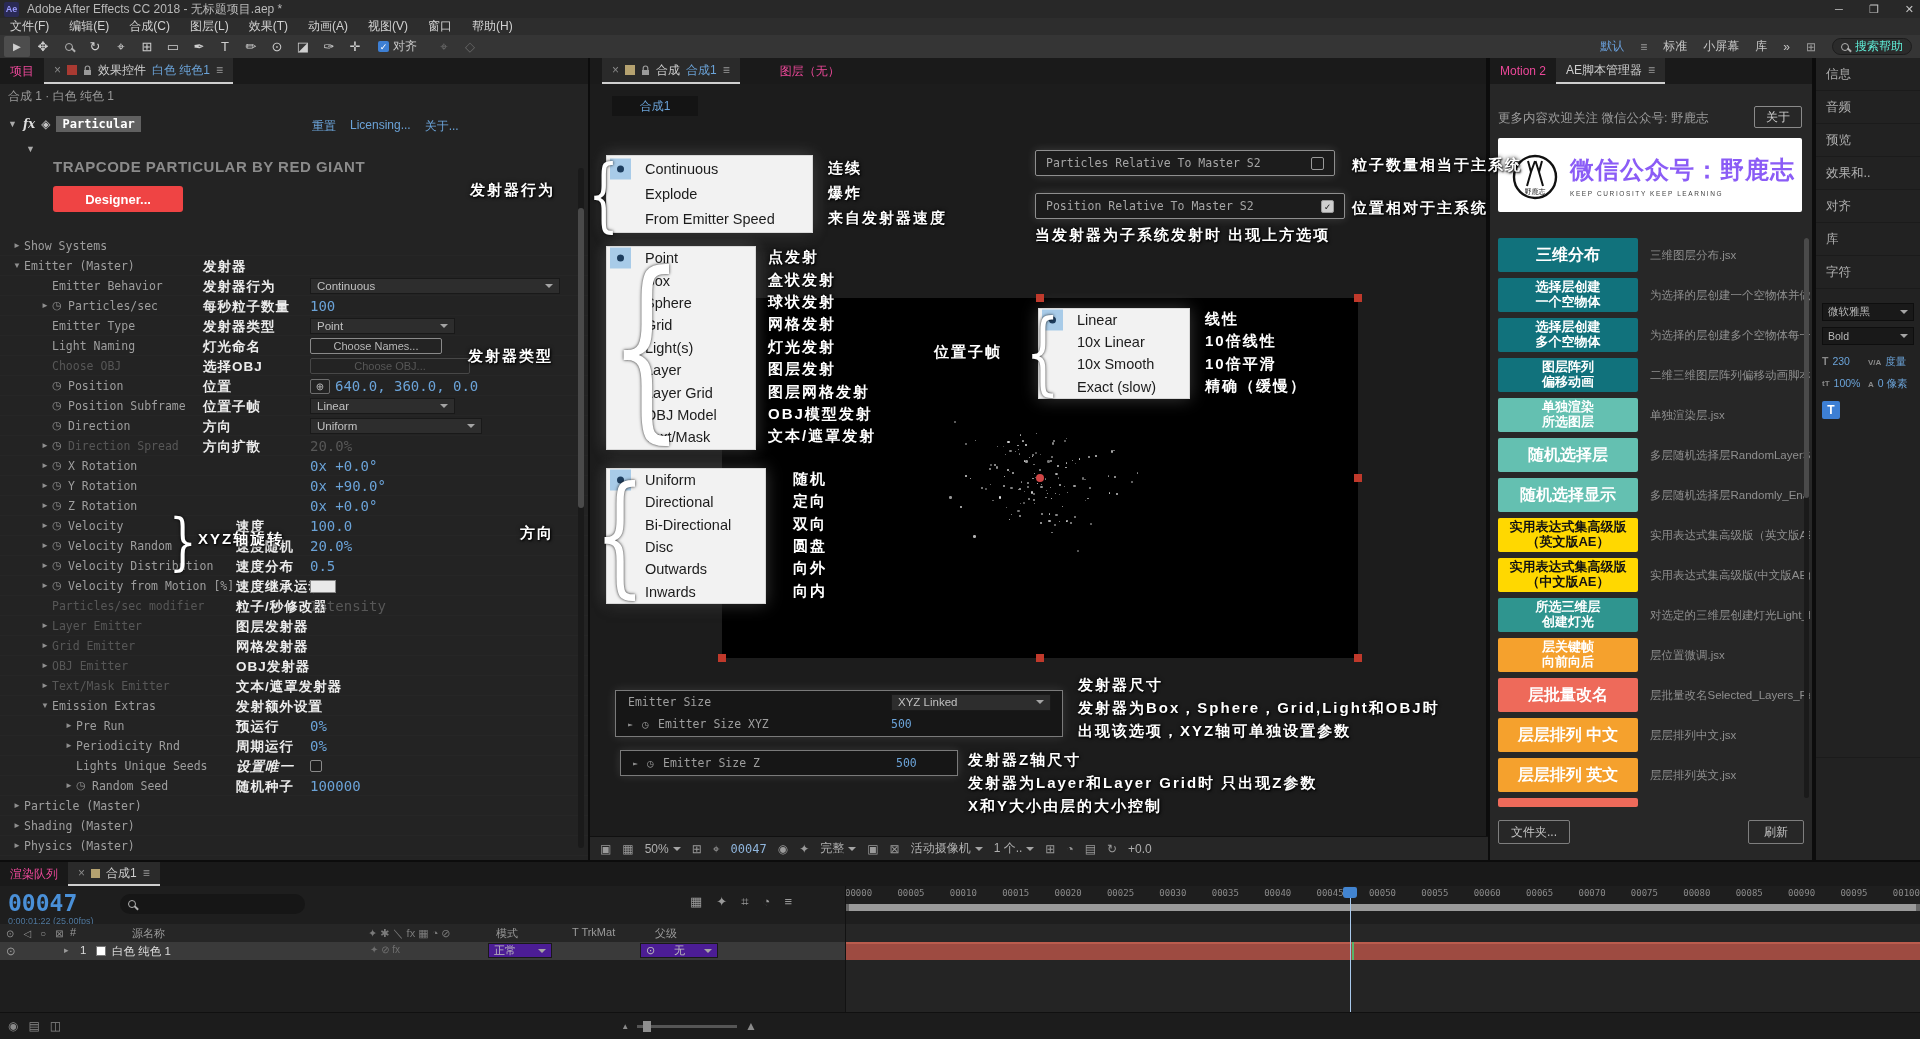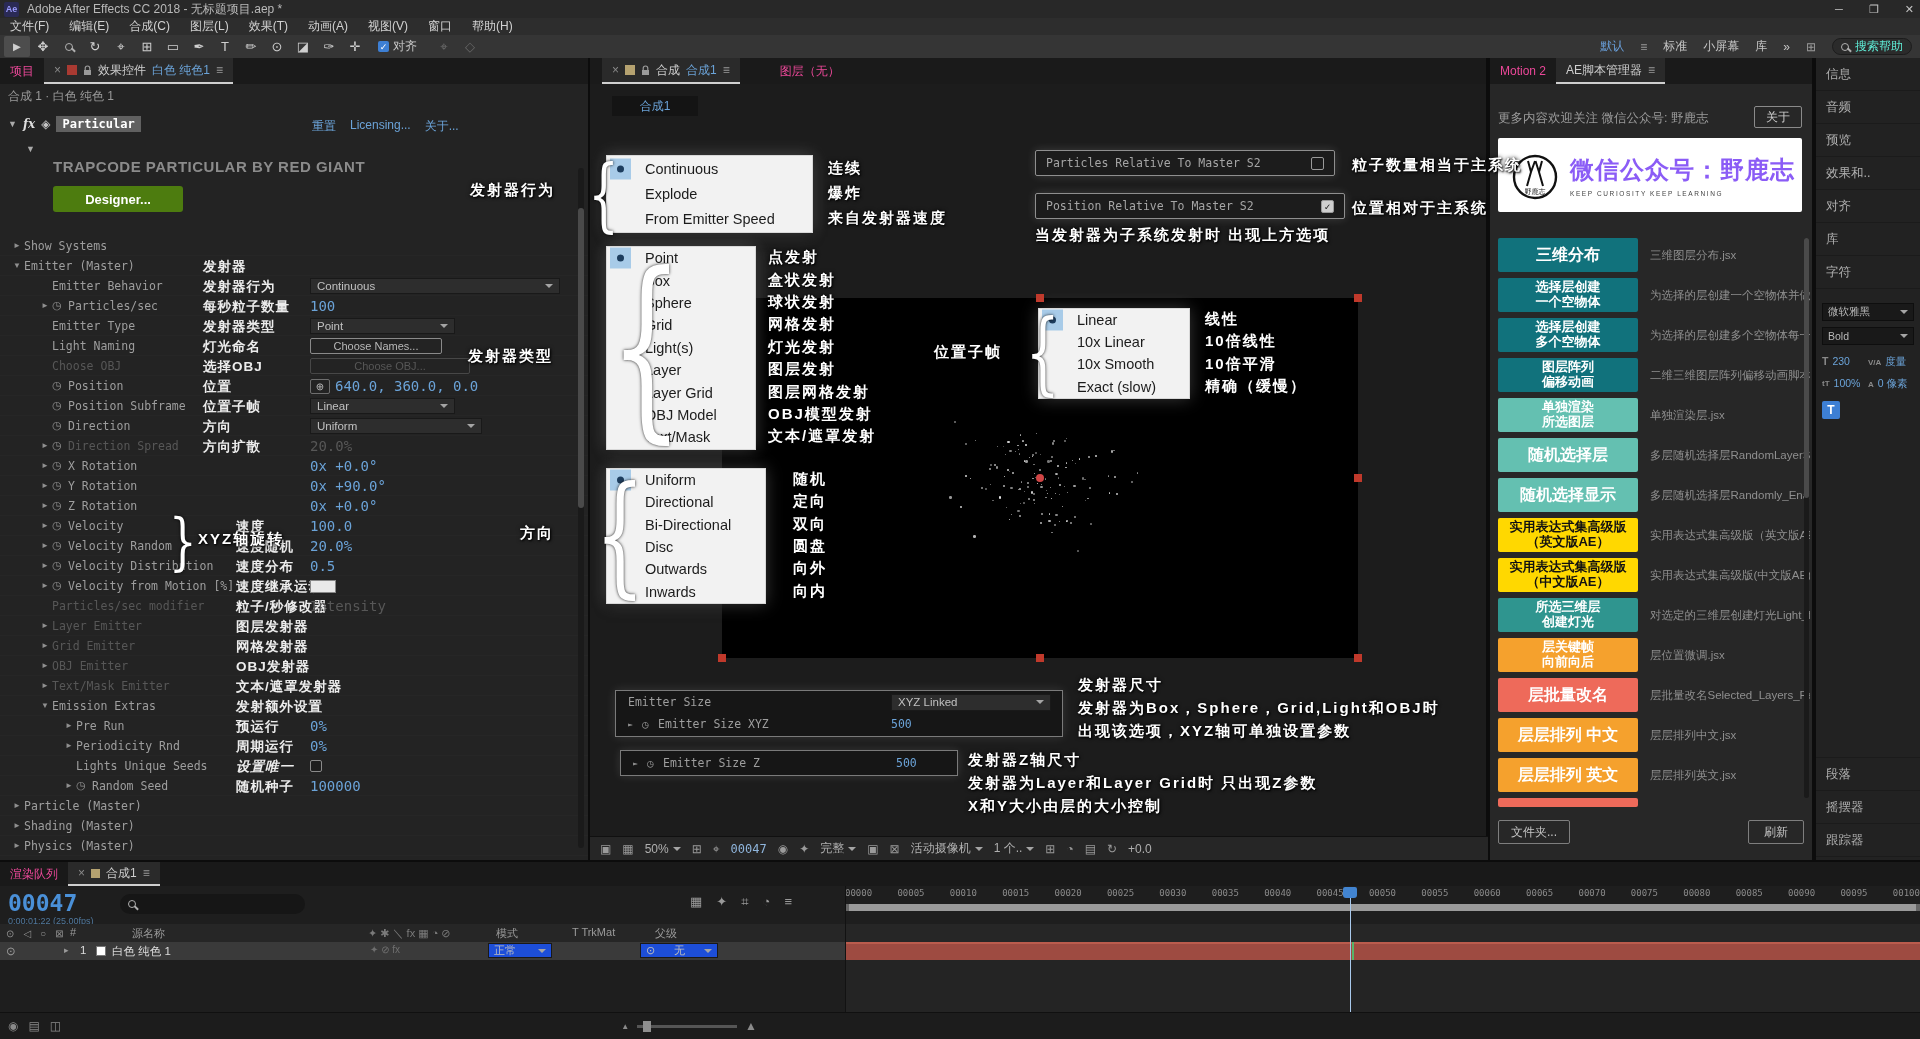--- a/index.html
+++ b/index.html
@@ -32,21 +32,21 @@
   .ptab.active{background:#2a2a2a;border-bottom:2px solid #cfcfcf;color:#cfcfcf}
   .chip{width:10px;height:10px;flex:none}
   .bluename{color:#6ba3d8}
   .hamb{color:#9a9a9a}
   
   .bcrumb{position:absolute;left:8px;top:30px;color:#9a9a9a;font-size:12px}
   .fxhead{position:absolute;left:8px;top:58px;display:flex;align-items:center;gap:6px}
   .fxname{background:#606060;color:#fff;font-weight:bold;padding:1px 6px;font-size:12px}
   .fxlinks{position:absolute;left:312px;top:60px;display:flex;gap:14px;color:#6ba3d8}
   .tp-banner{position:absolute;left:53px;top:100px;color:#8b8b8b;font-weight:bold;font-size:15px;letter-spacing:.5px}
-  .designer{position:absolute;left:53px;top:128px;width:130px;height:26px;background:#4d7c0f;color:#fff;font-weight:bold;font-size:13px;border:none;border-radius:3px}
+  .designer{position:absolute;left:53px;top:128px;width:130px;height:26px;background:#ef4444;color:#fff;font-weight:bold;font-size:13px;border:none;border-radius:3px}
   .rows{position:absolute;left:0;top:178px;width:588px;height:620px}
   .fxrow{position:relative;height:20px;display:flex;align-items:center;border-bottom:1px solid #262626}
   .fxrow .en{color:#9e9e9e;font-family:"DejaVu Sans Mono",monospace;font-size:11.5px;white-space:nowrap}
   .fxrow.gray .en{color:#575757}
   .fxrow .tw{width:14px;color:#8f8f8f;font-size:8px;text-align:center;flex:none}
   .fxrow .sw{width:16px;color:#8f8f8f;font-size:11px;flex:none}
   .cnlab{position:absolute;color:#ececec;font-weight:bold;font-size:13.5px;white-space:nowrap;letter-spacing:1px}
   .vwrap{position:absolute;left:310px;top:0;height:20px;display:flex;align-items:center}
   .val{color:#6ba3d8;font-family:"DejaVu Sans Mono",monospace;font-size:14px;white-space:nowrap}
   .val.gray{color:#575757}
@@ -106,21 +106,21 @@
   .tc-big{position:absolute;left:8px;top:28px;color:#4a90d8;font-family:"DejaVu Sans Mono",monospace;font-weight:bold;font-size:23px}
   .tc-sub{position:absolute;left:8px;top:54px;color:#50789d;font-size:9px}
   .tl-search{position:absolute;left:120px;top:32px;width:185px;height:20px;background:#161616;border-radius:10px;display:flex;align-items:center;gap:6px;padding:0 8px}
   .tl-icons{position:absolute;left:690px;top:32px;display:flex;gap:14px;color:#9a9a9a;font-size:13px}
   .ruler{position:absolute;left:845px;top:26px;width:1075px;height:14px;display:flex;justify-content:space-between;color:#8a8a8a;font-size:9px;font-family:"DejaVu Sans Mono",monospace;overflow:hidden}
   .workarea{position:absolute;left:845px;top:42px;width:1075px;height:7px;background:#9a9a9a;border-left:4px solid #666;border-right:4px solid #666}
   .tl-colhead{position:absolute;left:0;top:62px;width:1920px;height:18px;background:#262626;color:#9a9a9a;font-size:11px}
   .tl-layer{position:absolute;left:0;top:80px;width:845px;height:18px;background:#3a3a3a;color:#dcdcdc;font-size:11.5px}
   .lbar{position:absolute;left:845px;top:80px;width:1075px;height:18px;background:#9e4b41;border-top:2px solid #bb5c4d}
   .tl-mini{position:absolute;top:0;height:18px;display:flex;align-items:center;gap:9px;color:#8f8f8f;font-size:10px}
-  .ldd{position:absolute;height:15px;top:1px;background:#1d4ed8;border:1px solid #191919;display:flex;align-items:center;justify-content:space-between;padding:0 5px;color:#bdbdbd;font-size:11px}
+  .ldd{position:absolute;height:15px;top:1px;background:#4c1d95;border:1px solid #191919;display:flex;align-items:center;justify-content:space-between;padding:0 5px;color:#bdbdbd;font-size:11px}
   .playline{position:absolute;width:1px;background:#a9c9ec}
   .playhead{position:absolute;width:14px;height:11px;background:#4284d0;border-radius:2px 2px 3px 3px}
   .bstrip{position:absolute;left:0;top:150px;width:1920px;height:27px;background:#1c1c1c;border-top:1px solid #101010;display:flex;align-items:center;color:#8a8a8a}
 </style>
 </head>
 <body>
 
 <div class="app">
 
   <div class="titlebar">
@@ -788,25 +788,20 @@
       <div class="dcell abs" style="left:6px;top:84px">
           <span class="dic" style="font-size:8px">tT</span>
           <span class="dv">100%</span>
         </div>
       <div class="dcell abs" style="left:52px;top:84px">
           <span class="dic" style="font-size:8px">A</span>
           <span class="dv">0 像素</span>
         </div>
       <div class="abs" style="left:6px;top:108px;width:18px;height:18px;background:#3d7fd4;color:#fff;font-weight:bold;display:flex;align-items:center;justify-content:center;border-radius:2px">T</div>
     </div>
-    <div id="dock-bottom" class="abs" style="left:0;top:700px;width:104px">
-        <div class="dockrow">段落</div>
-        <div class="dockrow">摇摆器</div>
-        <div class="dockrow">跟踪器</div>
-      </div>
   </div>
 
   <div class="panel" style="left:0;top:862px;width:1920px;height:177px;background:#1e1e1e">
     <div class="tl-tabbar">
       <div class="ptab">
           <span>渲染队列</span>
         </div>
       <div class="ptab active" style="height:24px">
         <span style="color:#8a8a8a">×</span>
         <span class="chip" style="background:#b5a270;width:9px;height:9px"></span>

